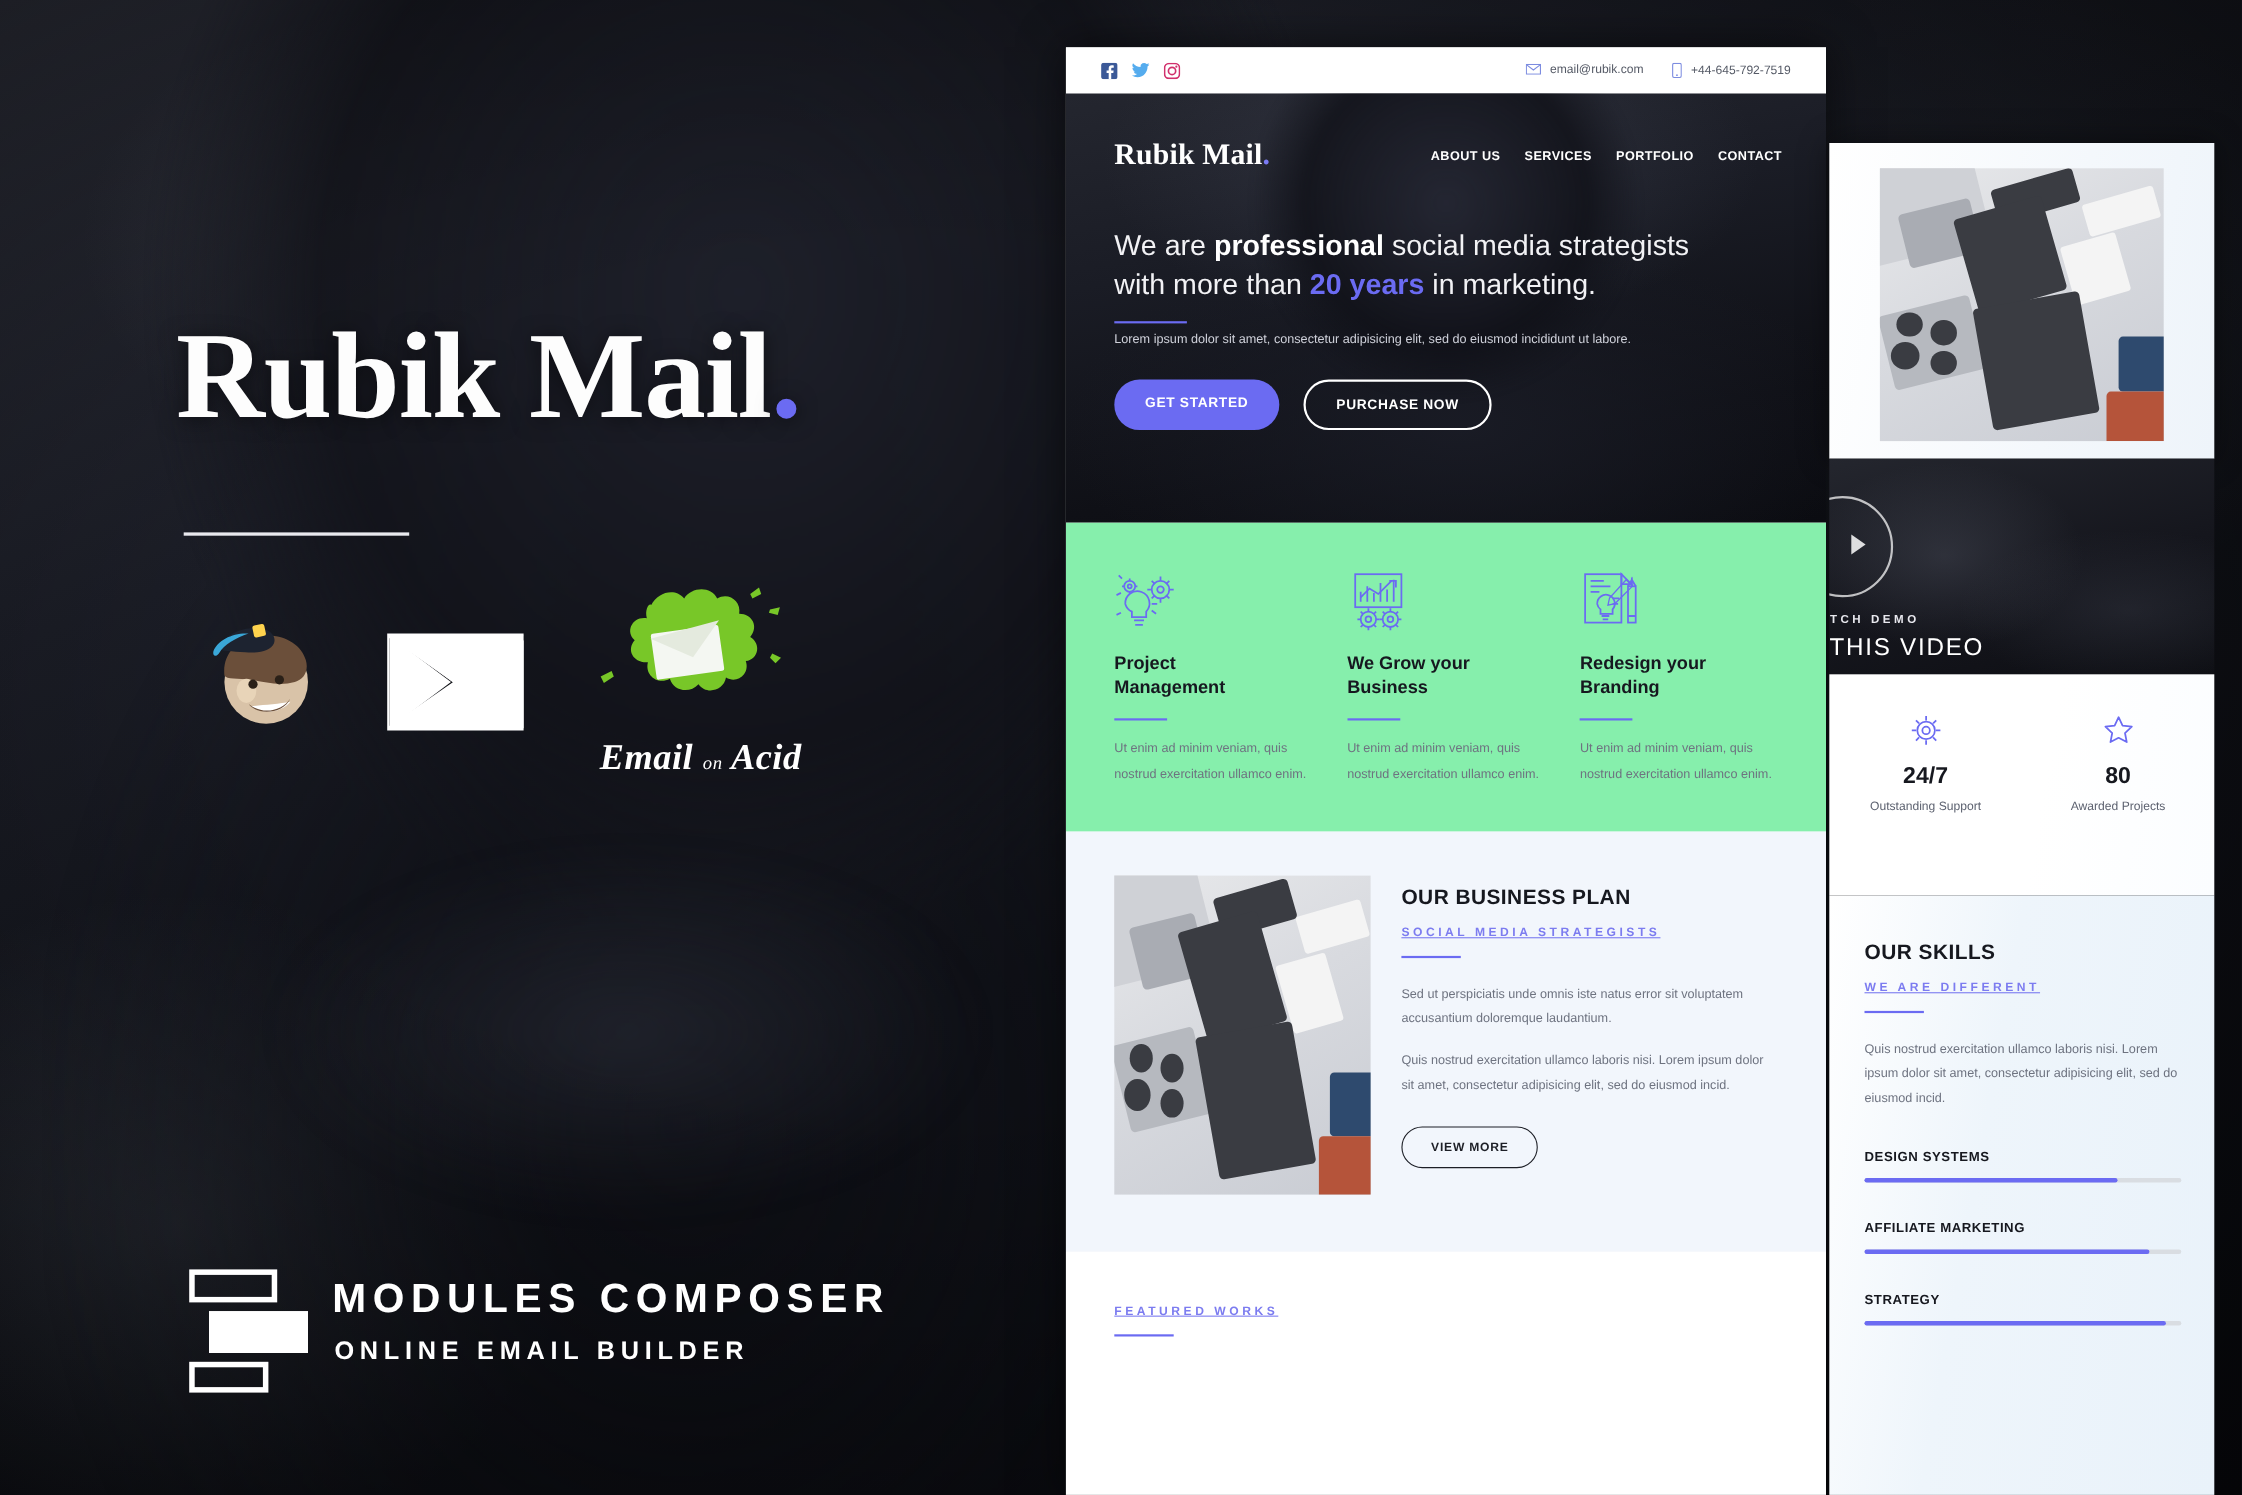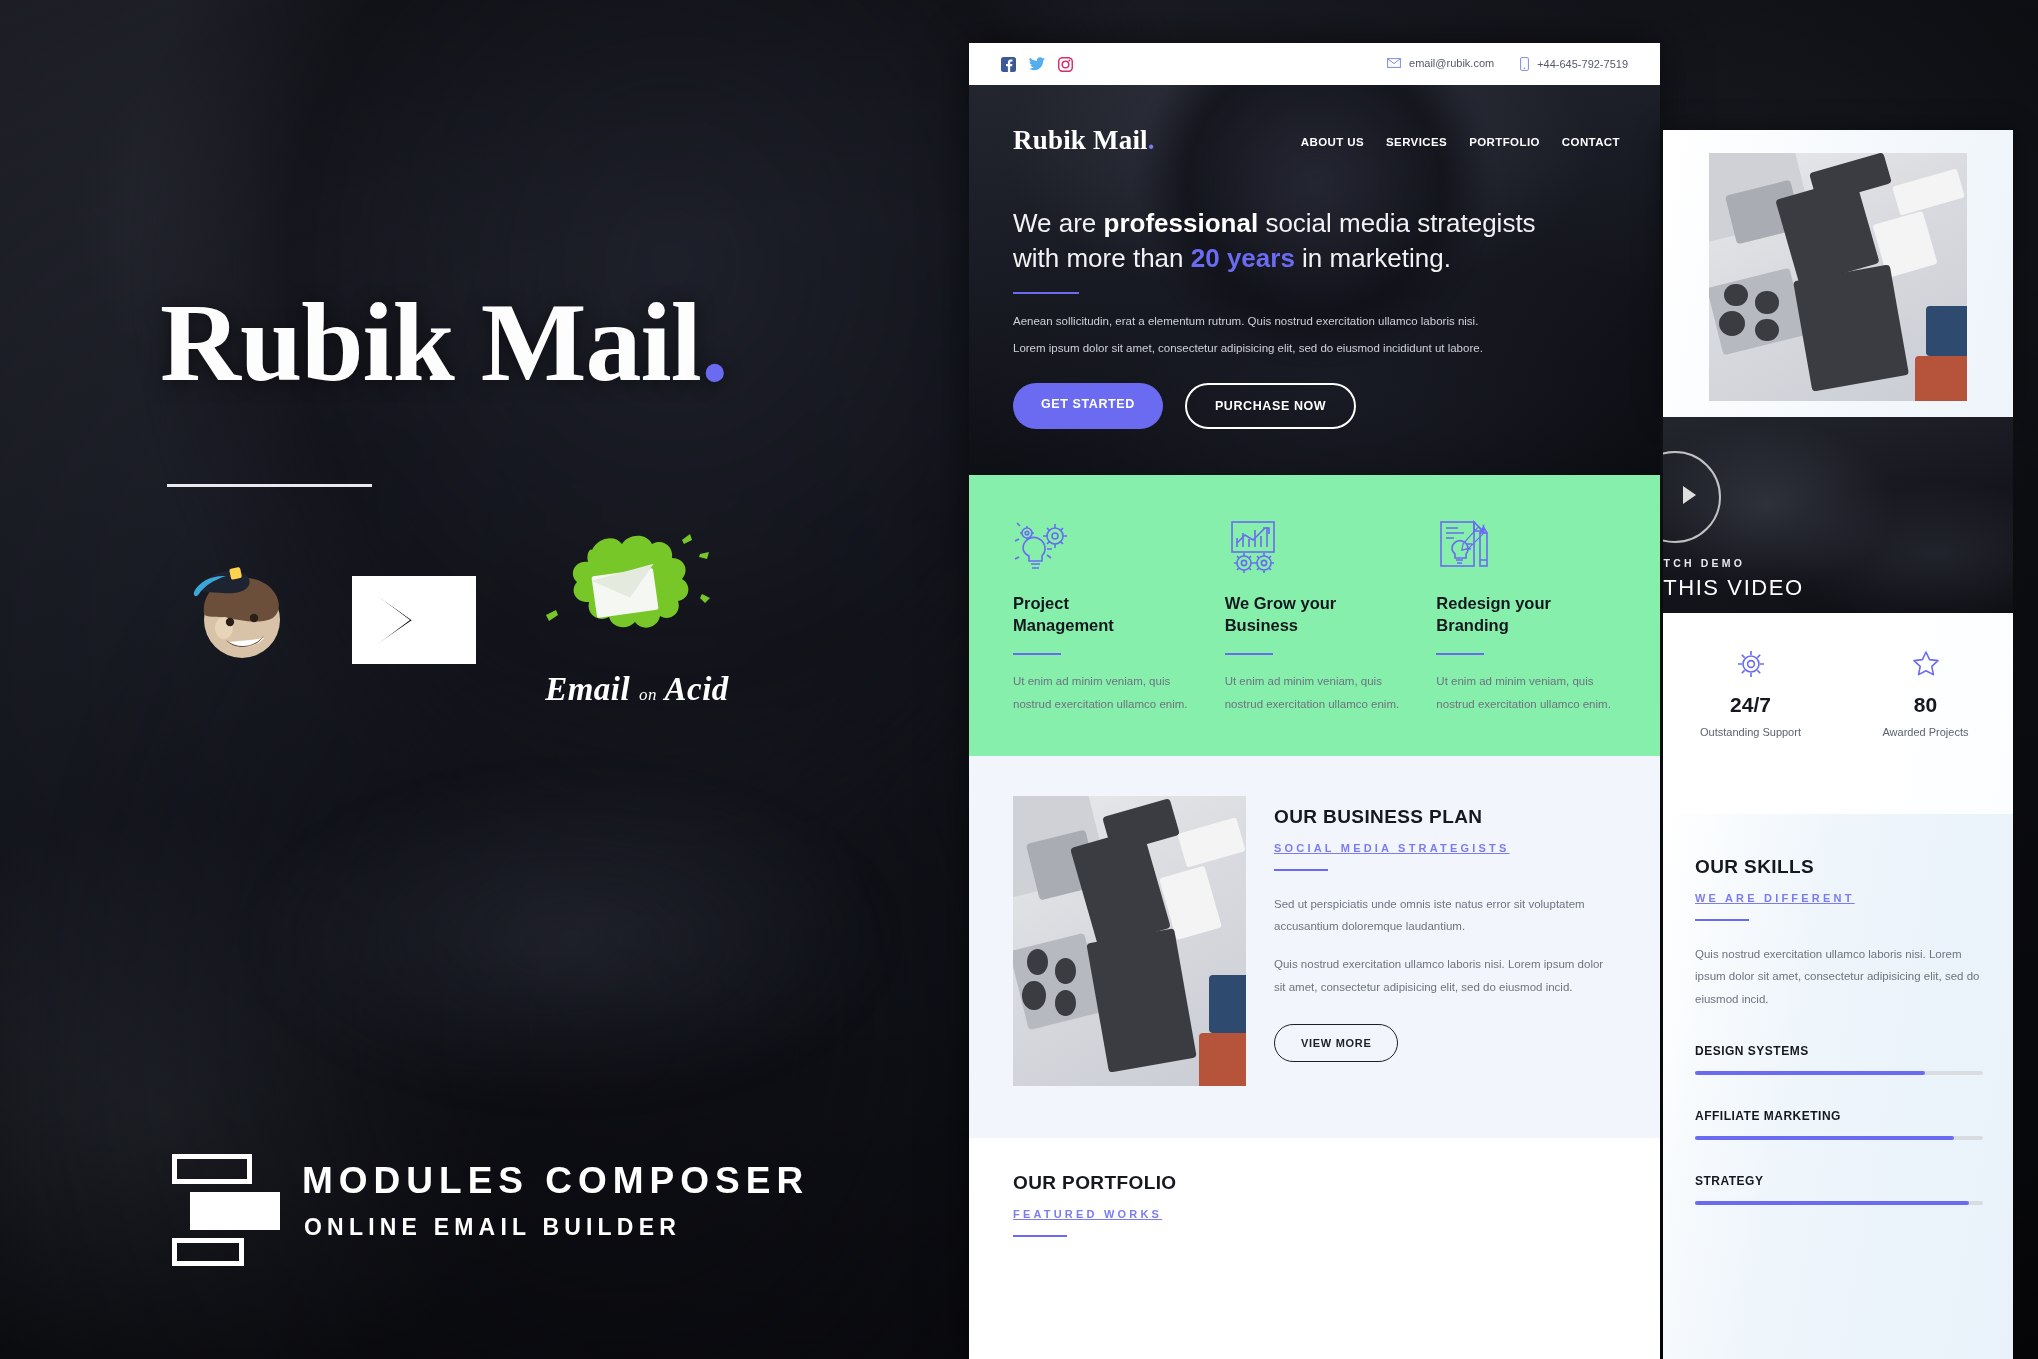--- a/index.html
+++ b/index.html
@@ -336,21 +336,20 @@
         <span>PORTFOLIO</span>
         <span>CONTACT</span>
       </div>
 
       <div class="headline">
         <span>We are </span><b>professional</b><span> social media</span>
         <span>strategists with more than </span><span class="hl">20 years</span>
         <span>in marketing.</span>
       </div>
       <div class="hero-rule"></div>
-      <div class="hero-p">Aenean sollicitudin, erat a elementum rutrum. Quis nostrud exercitation ullamco laboris nisi.</div>
       <div class="hero-p" style="margin-top:4px">Lorem ipsum dolor sit amet, consectetur adipisicing elit, sed do eiusmod incididunt ut labore.</div>
 
       <div class="btns">
         <span class="btn btn-solid">GET STARTED</span>
         <span class="btn btn-ghost">PURCHASE NOW</span>
       </div>
     </div>
   </div>
 
   <div class="services">
@@ -445,21 +444,20 @@
       <div class="sec-h">OUR BUSINESS PLAN</div>
       <div class="sec-sub">SOCIAL MEDIA STRATEGISTS</div>
       <div class="sec-rule"></div>
       <p>Sed ut perspiciatis unde omnis iste natus error sit voluptatem accusantium doloremque laudantium.</p>
       <p>Quis nostrud exercitation ullamco laboris nisi. Lorem ipsum dolor sit amet, consectetur adipisicing elit, sed do eiusmod incid.</p>
       <span class="btn-outline">VIEW MORE</span>
     </div>
   </div>
 
   <div class="portfolio">
-    <div class="sec-h">OUR PORTFOLIO</div>
     <div class="sec-sub">FEATURED WORKS</div>
     <div class="sec-rule"></div>
   </div>
 </div>
 
 <div class="rcol">
 
   <div class="rp1">
     <div class="shot">
       <div class="desk">

